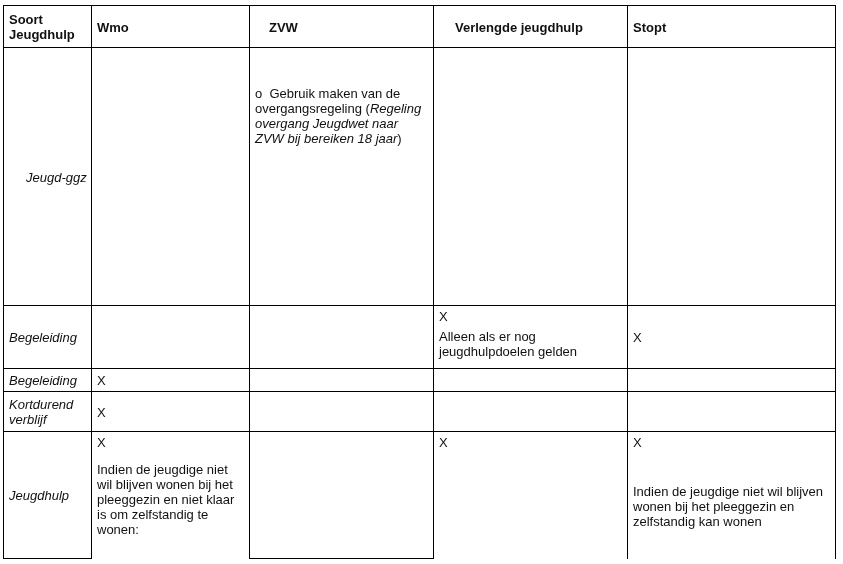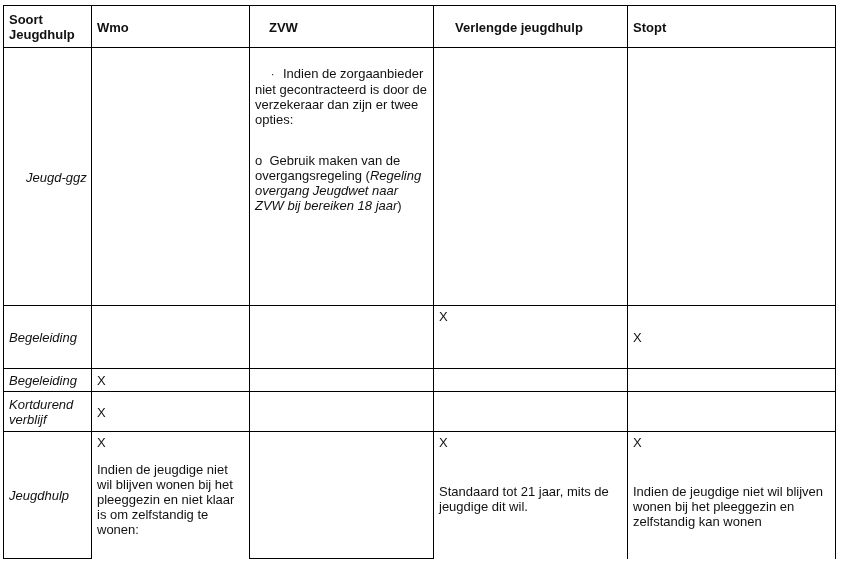--- a/index.html
+++ b/index.html
@@ -38,50 +38,47 @@
     <p>Soort</p>
     <p>Jeugdhulp</p>
   </div>
   <div class="cell hd vc" style="left:92px;top:6px;width:157px;height:41px;">Wmo</div>
   <div class="cell hd vc" style="left:264px;top:6px;width:183px;height:41px;">ZVW</div>
   <div class="cell hd vc" style="left:450px;top:6px;width:193px;height:41px;">Verlengde jeugdhulp</div>
   <div class="cell hd vc" style="left:628px;top:6px;width:207px;height:41px;">Stopt</div>
 
   <div class="cell it vc" style="left:21px;top:48px;width:87px;height:257px;">Jeugd-ggz</div>
   <div class="cell" style="left:250px;top:48px;width:183px;height:257px;padding-top:18px;">
-    <p>
-      <span style="display:inline-block;width:28px;padding-left:16px;box-sizing:border-box;font-size:10px;">·</span><span>Indien de zorgaanbieder niet gecontracteerd is door de verzekeraar dan zijn er twee opties:</span>
-    </p>
-    <p style="margin-top:26px;">
+    <p style="margin-top:20px;">
       <span>o</span>&nbsp; <span>Gebruik maken van de overgangsregeling (</span><span class="it">Regeling overgang Jeugdwet naar ZVW bij bereiken 18 jaar</span><span>)</span>
     </p>
   </div>
 
   <div class="cell it vc" style="left:4px;top:306px;width:87px;height:62px;">Begeleiding</div>
   <div class="cell" style="left:434px;top:306px;width:193px;height:62px;">
     <p>X</p>
+    <p style="margin-top:5px;">Alleen als er nog jeugdhulpdoelen gelden</p>
   </div>
   <div class="cell vc" style="left:628px;top:306px;width:207px;height:62px;">X</div>
 
   <div class="cell it vc" style="left:4px;top:369px;width:87px;height:22px;">Begeleiding</div>
   <div class="cell vc" style="left:92px;top:369px;width:157px;height:22px;">X</div>
 
   <div class="cell it vc" style="left:4px;top:392px;width:87px;height:39px;">
     <p>Kortdurend</p>
     <p>verblijf</p>
   </div>
   <div class="cell vc" style="left:92px;top:392px;width:157px;height:39px;">X</div>
 
   <div class="cell it vc" style="left:4px;top:432px;width:87px;height:126px;">Jeugdhulp</div>
   <div class="cell" style="left:92px;top:432px;width:157px;height:130px;">
     <p>X</p>
     <p style="margin-top:12px;">Indien de jeugdige niet wil blijven wonen bij het pleeggezin en niet klaar is om zelfstandig te wonen:</p>
   </div>
   <div class="cell" style="left:434px;top:432px;width:193px;height:130px;">
     <p>X</p>
-    <p style="margin-top:34px;">Standaard tot 21 jaar, mits de jeugdige dit wil.</p>
   </div>
   <div class="cell" style="left:628px;top:432px;width:207px;height:130px;">
     <p>X</p>
     <p style="margin-top:34px;">Indien de jeugdige niet wil blijven wonen bij het pleeggezin en zelfstandig kan wonen</p>
   </div>
 
 </div>
 
 </body></html>

